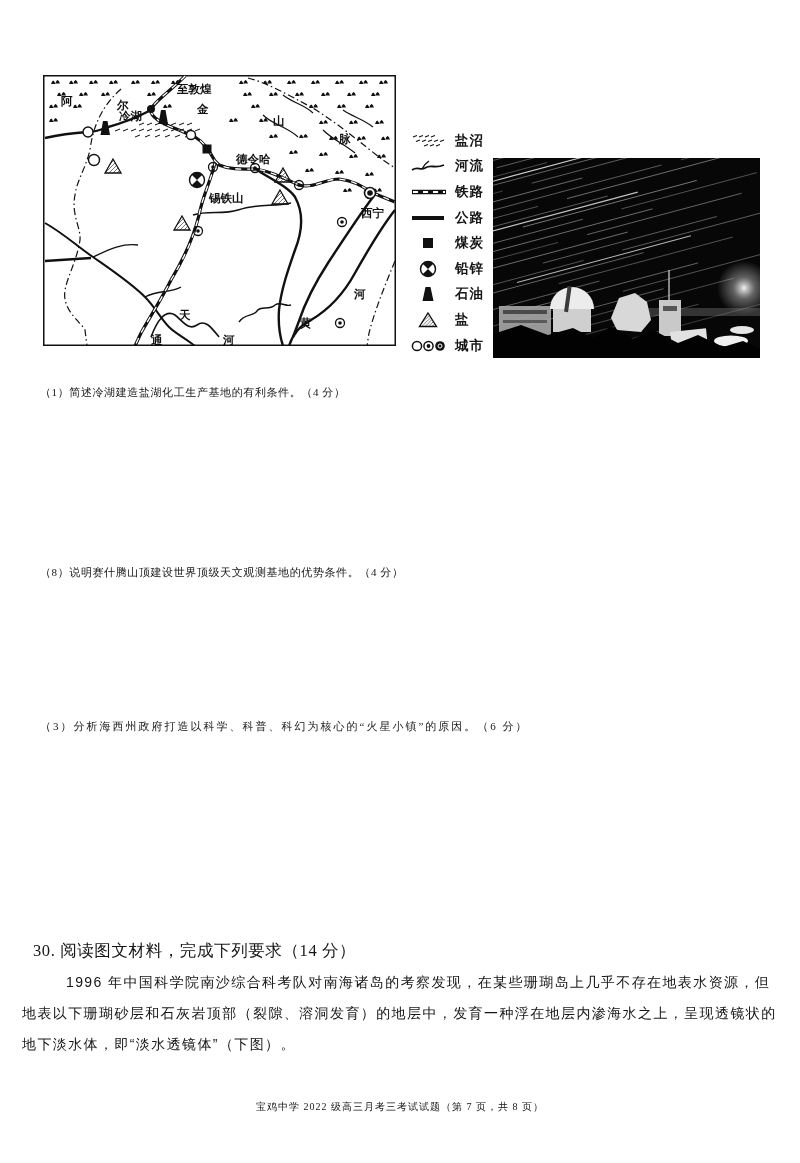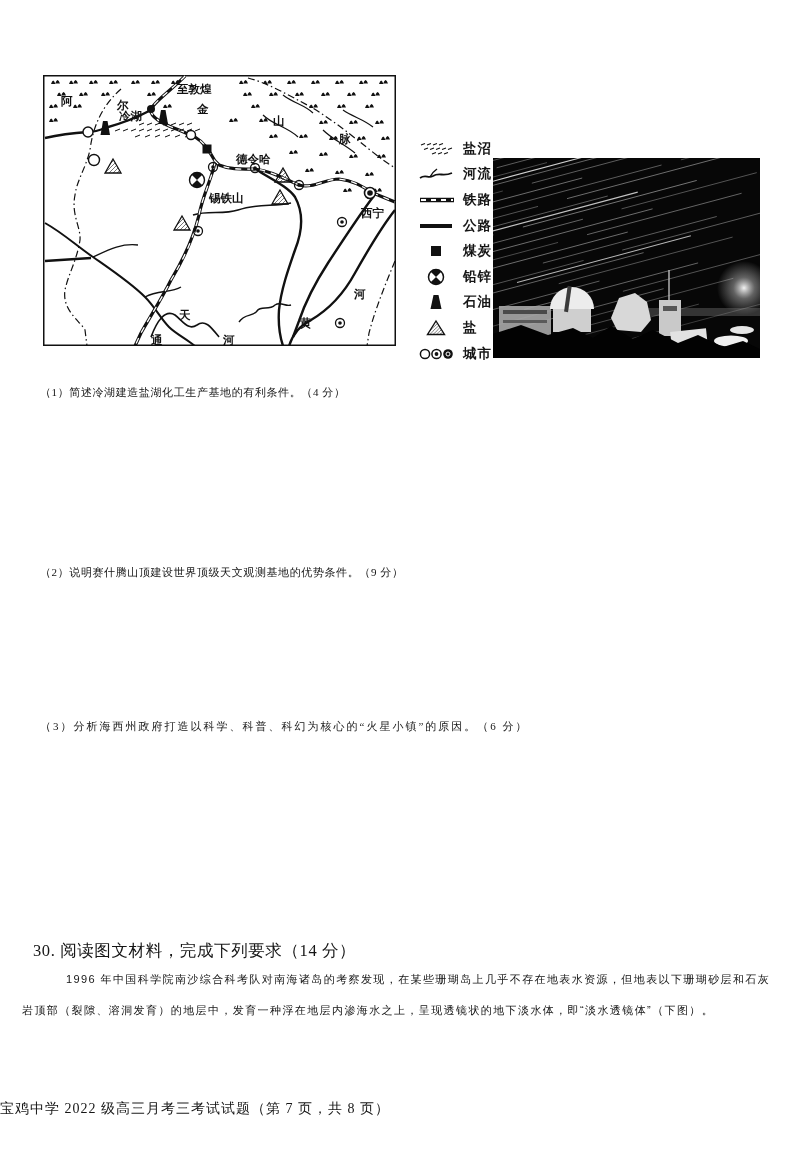--- a/index.html
+++ b/index.html
@@ -4,44 +4,44 @@
 <style>
   html,body{margin:0;padding:0;}
   body{
     width:800px;height:1163px;background:#ffffff;position:relative;
     font-family:"Liberation Serif", serif;color:#151515;overflow:hidden;
   }
   
   #map-svg{position:absolute;left:43px;top:75px;}
   #photo-svg{position:absolute;left:493px;top:158px;background:#060606;}
   
-  #legend{position:absolute;left:406px;top:124px;margin:12px;padding:0;list-style:none;}
+  #legend{position:absolute;left:406px;top:124px;margin:4px;padding:0;list-style:none;}
   #legend li{display:flex;align-items:center;height:25.6px;}
   #legend .sym{width:38px;height:18px;flex:0 0 38px;margin-right:7px;}
   #legend .lbl{
     font-family:"Liberation Sans", sans-serif;font-weight:600;
     font-size:13.5px;letter-spacing:1px;white-space:nowrap;
   }
   
   .q{
     position:absolute;left:40px;font-size:11px;letter-spacing:0.6px;
     white-space:nowrap;
   }
   #q1{top:374px;}
   #q2{top:554px;}
   #q3{top:708px;letter-spacing:2px;}
   #q20-heading{position:absolute;left:33px;top:923px;font-size:16.5px;letter-spacing:0.6px;white-space:nowrap;}
   #material{
     position:absolute;left:22px;top:953px;width:757px;
     font-family:"Liberation Sans", sans-serif;font-weight:500;
-    font-size:11px;letter-spacing:1.4px;line-height:31px;text-indent:44px;
+    font-size:14px;letter-spacing:1.4px;line-height:31px;text-indent:44px;
   }
   #footer{
-    position:absolute;left:0;top:1100px;width:800px;
-    font-size:14px;letter-spacing:1px;
+    position:absolute;left:0;top:1100px;width:800px;text-align:center;
+    font-size:10px;letter-spacing:1px;
   }
   svg text{font-family:"Liberation Sans", sans-serif;font-weight:700;fill:#111;}
 </style>
 </head>
 <body>
 
 <svg id="map-svg" width="353" height="271" viewBox="0 0 353 271">
   <defs>
     <g id="mtn">
         <path d="M0 5 Q2.2 -2 4.4 5 Z M4.2 4.5 Q6.6 -2.5 9 4.5 Z" fill="#111"></path>
@@ -355,19 +355,19 @@
     <rect x="170" y="148" width="14" height="5" fill="#565656"></rect>
     <rect x="178" y="172" width="36" height="18" fill="#e2e2e2" transform="rotate(-6 196 181)"></rect>
     <ellipse cx="238" cy="183" rx="17" ry="5.5" fill="#f0f0f0"></ellipse>
     <ellipse cx="249" cy="172" rx="12" ry="4" fill="#e6e6e6"></ellipse>
   </g>
 
   <path d="M0 200 L0 176 L28 167 L55 177 L80 170 L100 180 L118 168 L140 181 L160 172 L185 185 L205 177 L230 189 L250 183 L267 191 L267 200 Z" fill="#020202"></path>
 </svg>
 
 <p class="q" id="q1">（1）简述冷湖建造盐湖化工生产基地的有利条件。（4 分）</p>
-<p class="q" id="q2">（2）说明赛什腾山顶建设世界顶级天文观测基地的优势条件。（9 分）</p>
+<p class="q" id="q2">（8）说明赛什腾山顶建设世界顶级天文观测基地的优势条件。（4 分）</p>
 <p class="q" id="q3">（3）分析海西州政府打造以科学、科普、科幻为核心的“火星小镇”的原因。（6 分）</p>
 
 <p id="q20-heading">30. 阅读图文材料，完成下列要求（14 分）</p>
 <p id="material">1996 年中国科学院南沙综合科考队对南海诸岛的考察发现，在某些珊瑚岛上几乎不存在地表水资源，但地表以下珊瑚砂层和石灰岩顶部（裂隙、溶洞发育）的地层中，发育一种浮在地层内渗海水之上，呈现透镜状的地下淡水体，即“淡水透镜体”（下图）。</p>
 
 <div id="footer">宝鸡中学 2022 级高三月考三考试试题（第 7 页，共 8 页）</div>
 
 </body></html>

